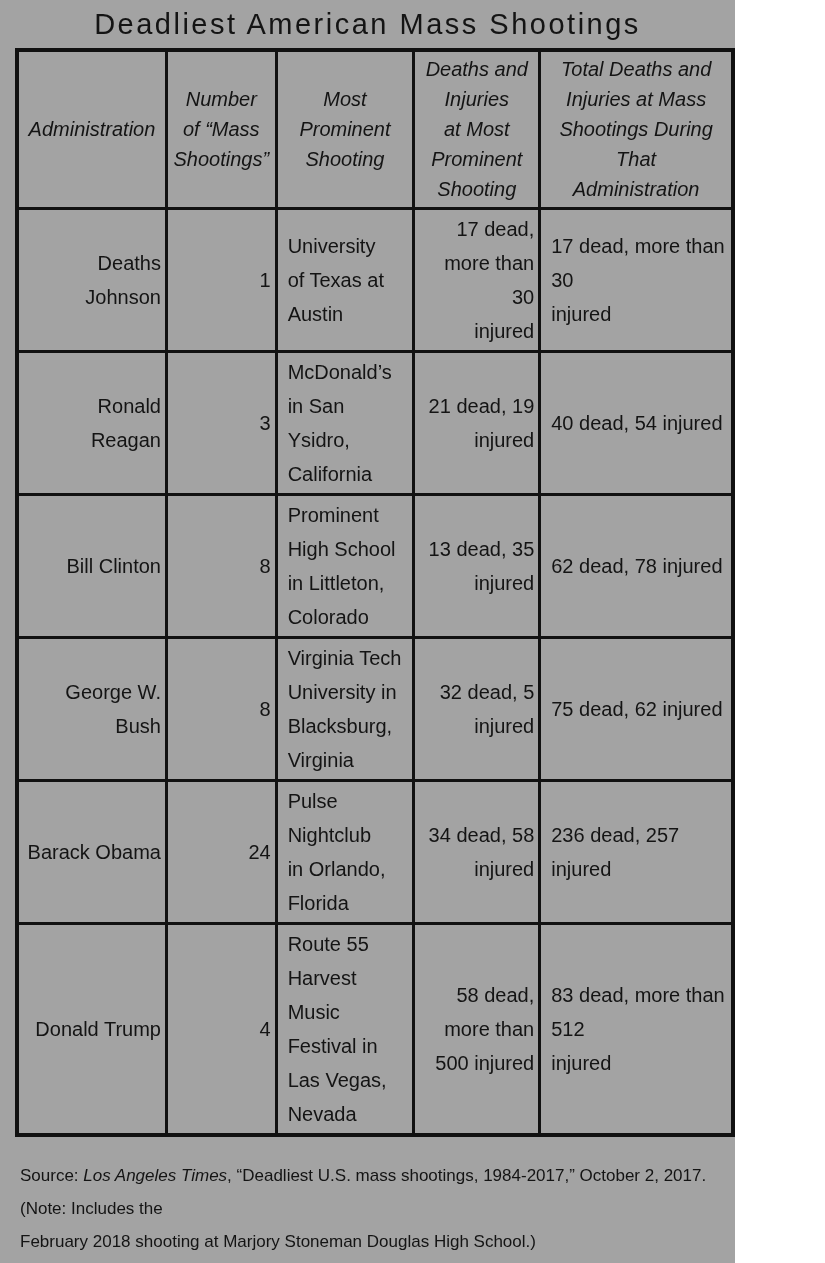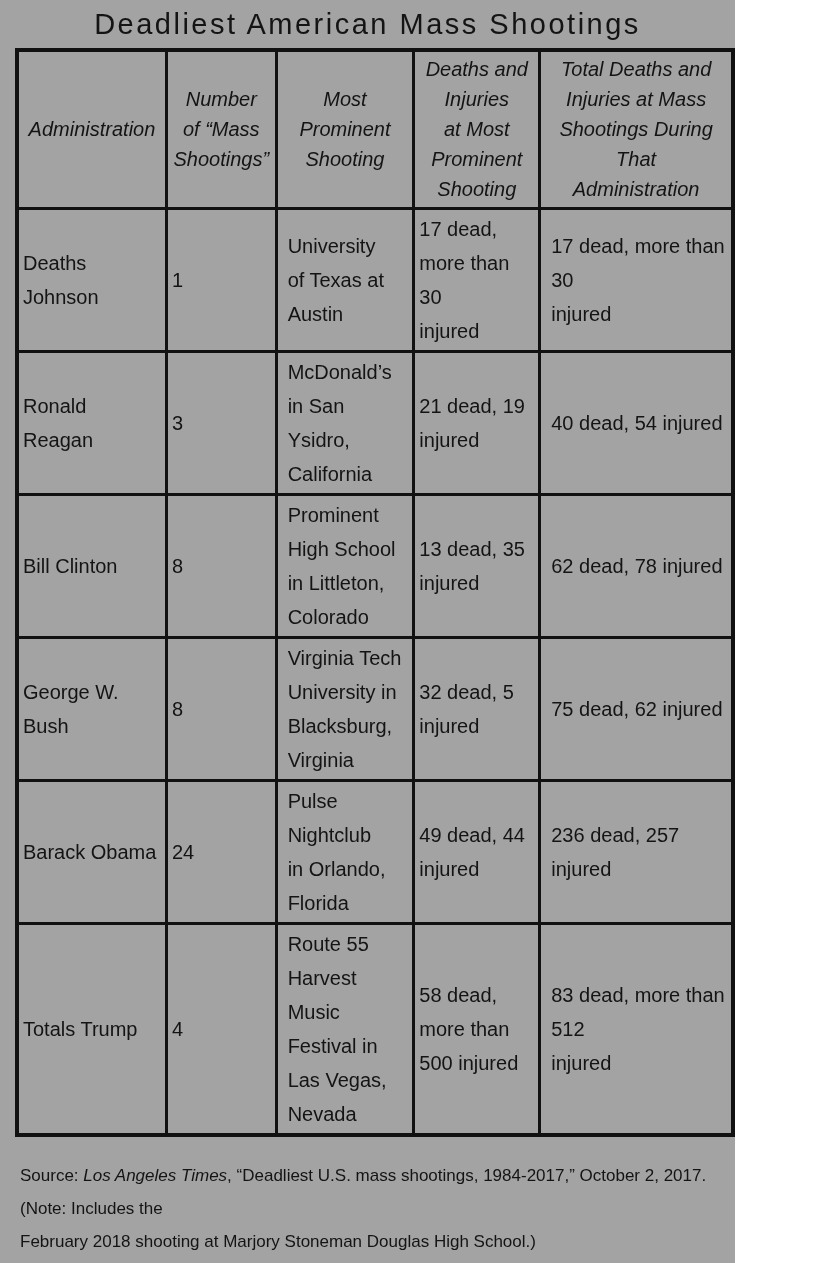--- a/index.html
+++ b/index.html
@@ -48,21 +48,21 @@
   }
   th {
     font-weight: normal;
     font-style: italic;
     text-align: center;
     line-height: 30px;
   }
   td {
     line-height: 34px;
   }
-  td.center { text-align: left; }
+  td.center { text-align: right; }
   td.left   { text-align: left; padding-left: 10px; padding-right: 4px; }
   thead tr          { height: 158px; }
   tbody tr:nth-child(1) { height: 109px; }
   tbody tr:nth-child(2) { height: 104px; }
   tbody tr:nth-child(3) { height: 105px; }
   tbody tr:nth-child(4) { height: 138px; }
   tbody tr:nth-child(5) { height: 138px; }
   tbody tr:nth-child(6) { height: 138px; }
   tbody tr:nth-child(7) { height: 172px; }
   tbody tr.totals-row   { height: 78px;  }
@@ -159,26 +159,26 @@
 injured</td>
         <td class="left">75 dead, 62 injured</td>
       </tr>
       <tr>
         <td class="center">Barack Obama</td>
         <td class="center">24</td>
         <td class="left">Pulse
 Nightclub
 in Orlando,
 Florida</td>
-        <td class="center">49 dead, 44
+        <td class="center">34 dead, 58
 injured</td>
         <td class="left">236 dead, 257 injured</td>
       </tr>
       <tr>
-        <td class="center">Totals Trump</td>
+        <td class="center">Donald Trump</td>
         <td class="center">4</td>
         <td class="left">Route 55
 Harvest Music
 Festival in
 Las Vegas,
 Nevada</td>
         <td class="center">58 dead,
 more than
 500 injured</td>
         <td class="left">83 dead, more than 512

